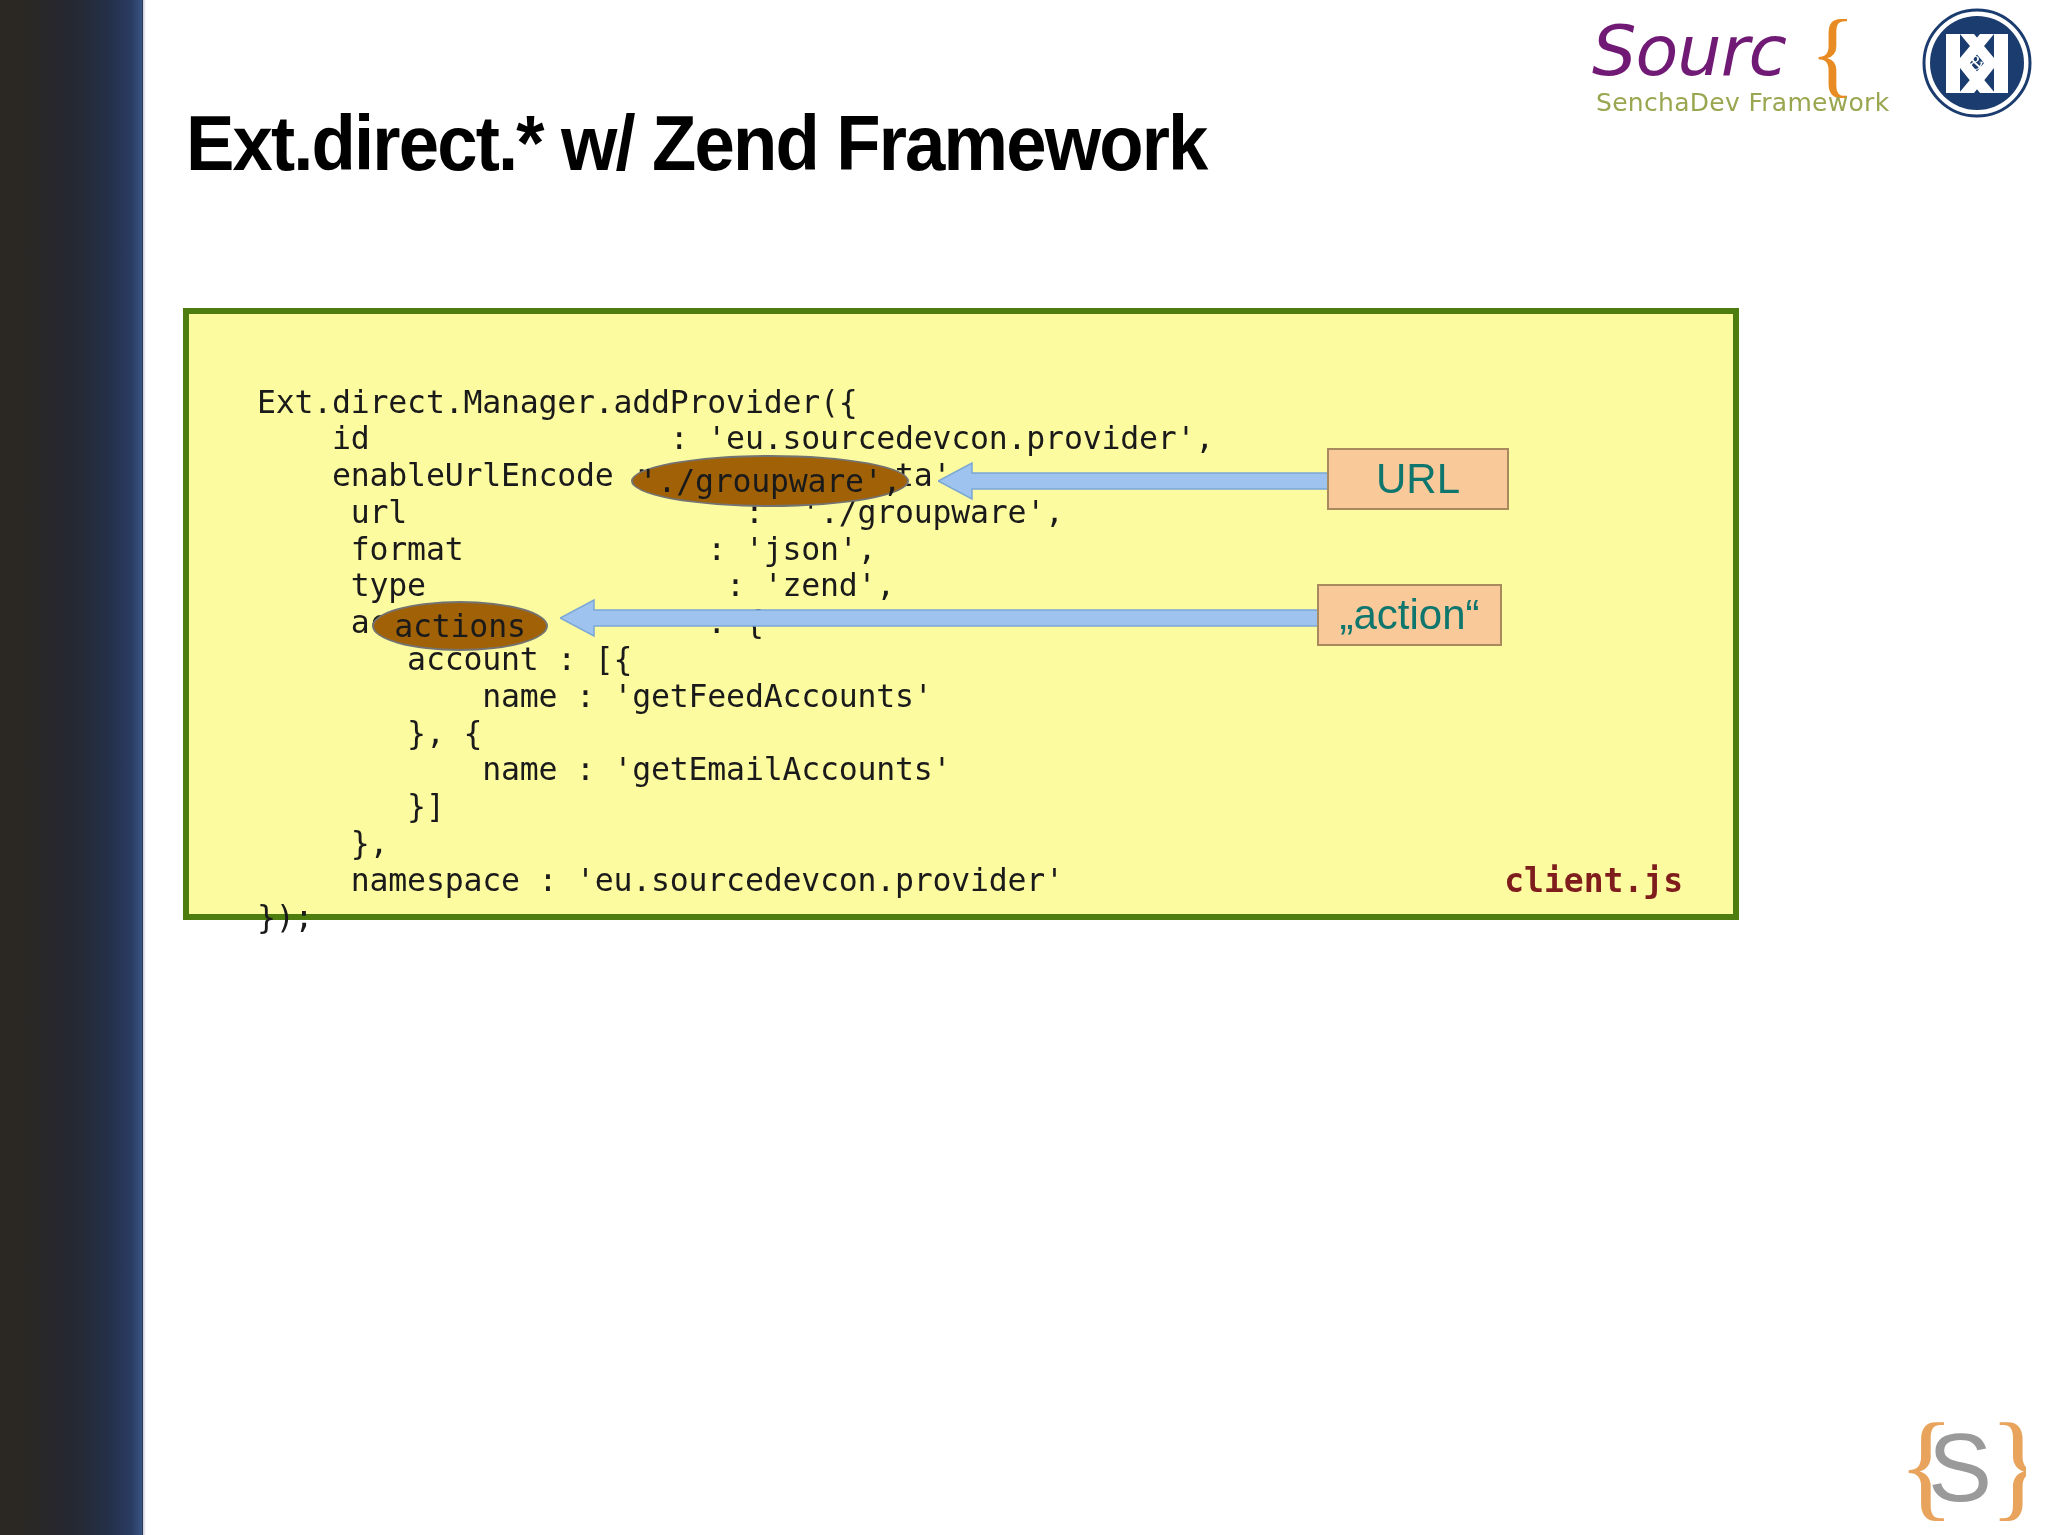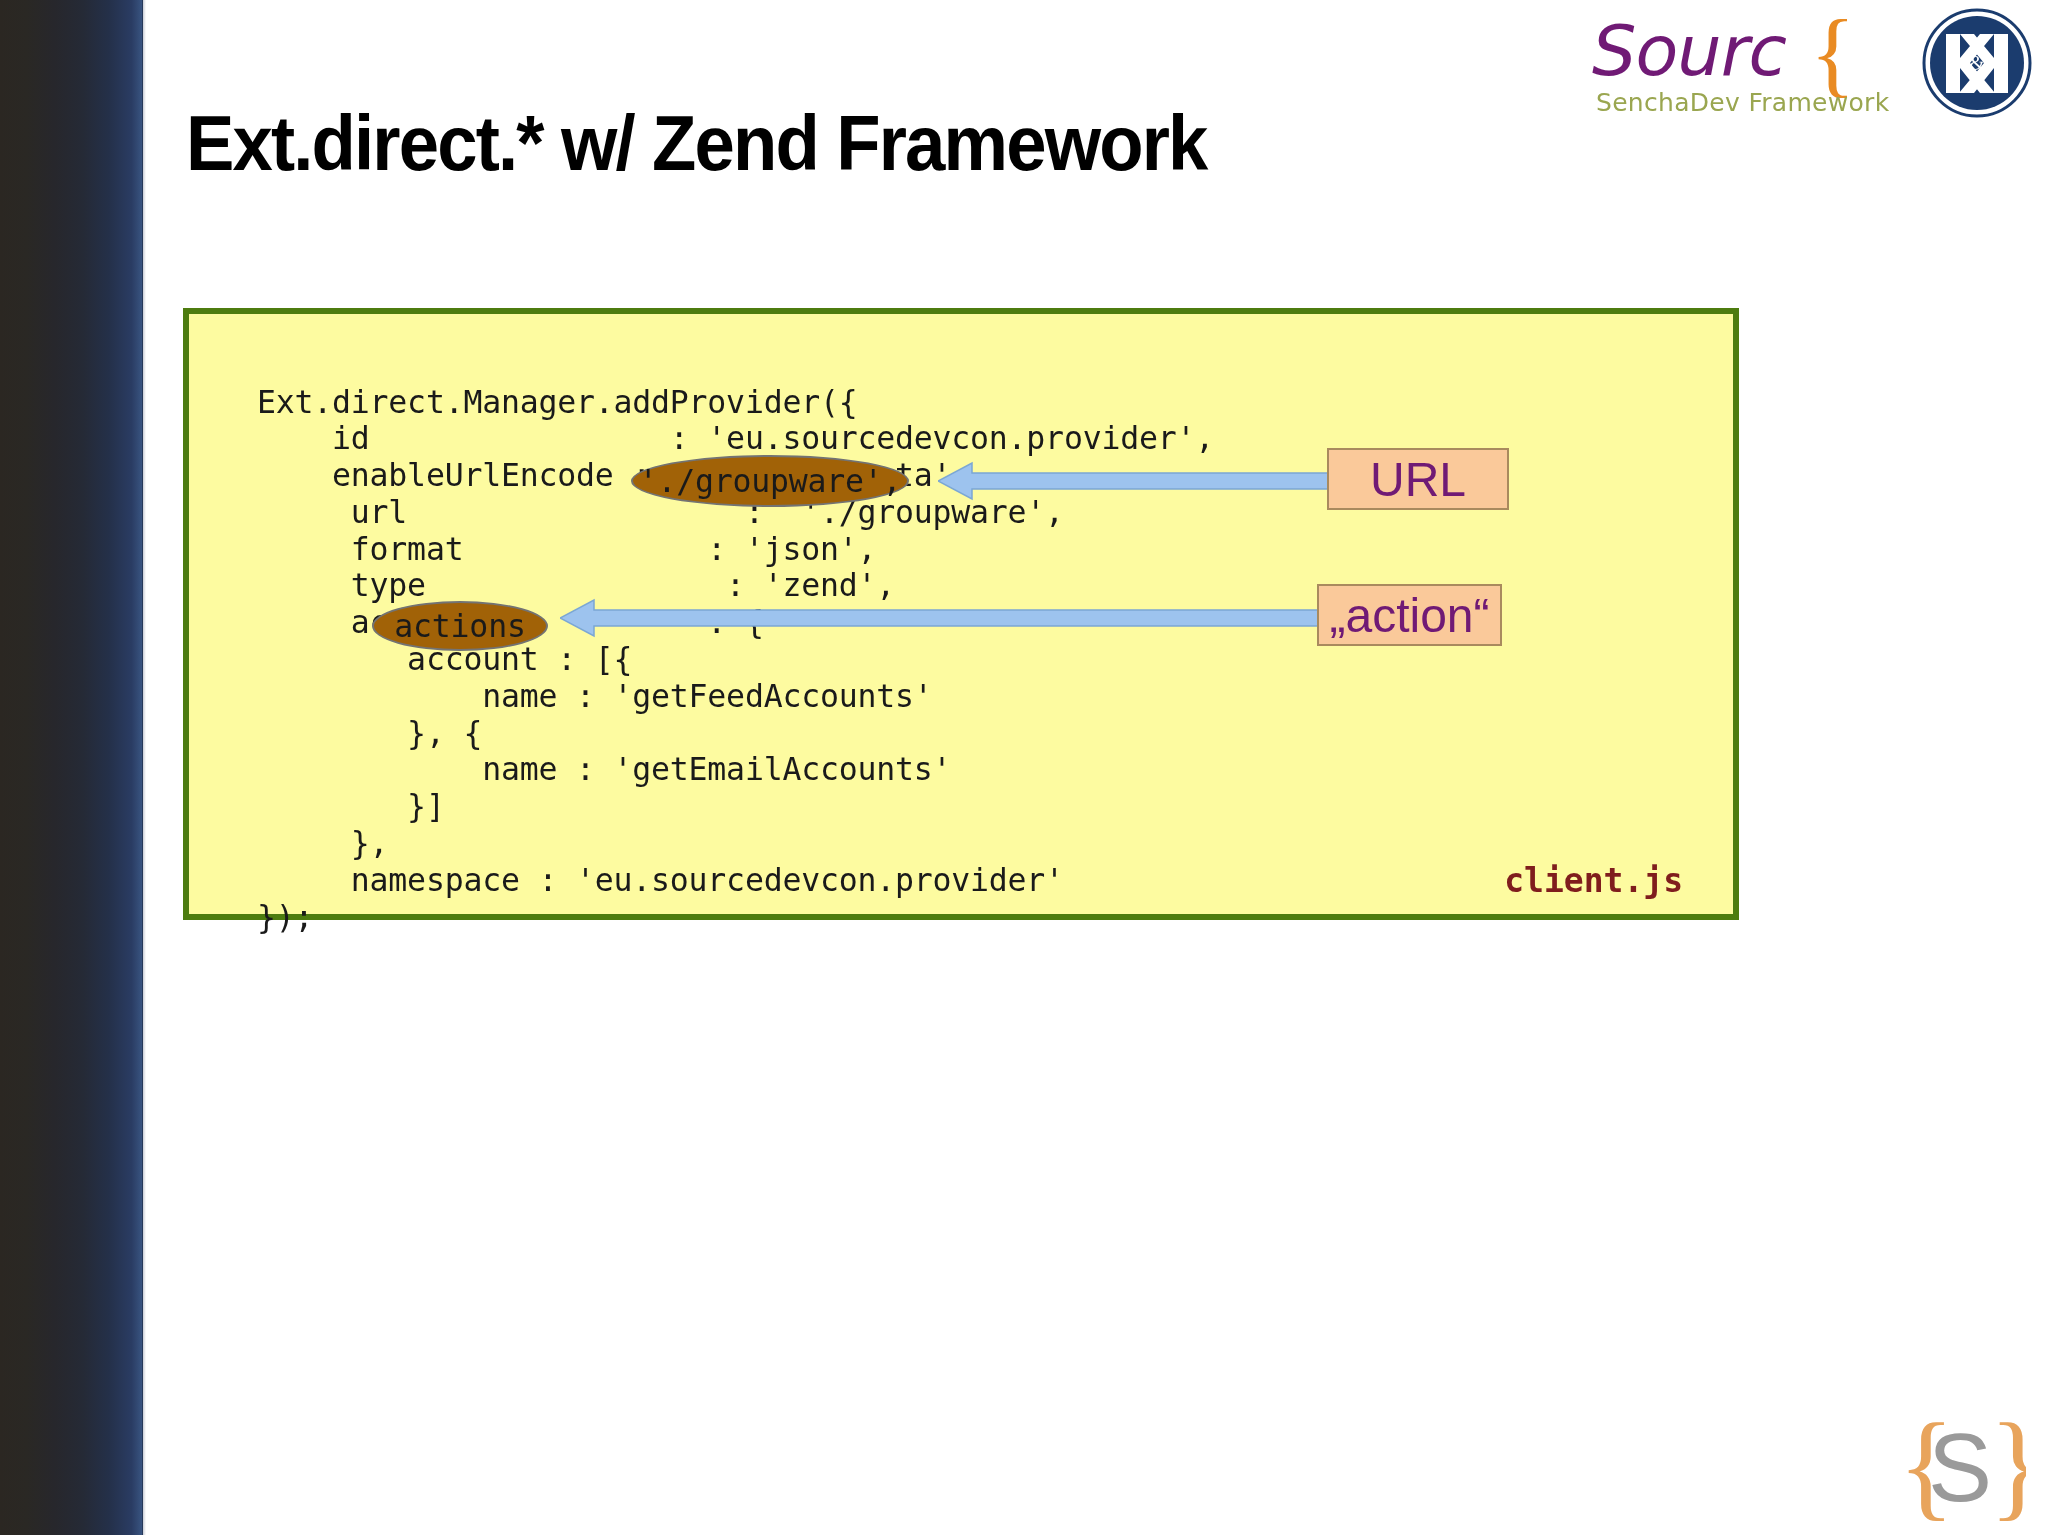--- a/index.html
+++ b/index.html
@@ -150,22 +150,22 @@
   
   .callout {
     position: absolute;
     background: #fac99a;
     border: 2px solid #a98a5e;
     box-sizing: border-box;
     display: flex;
     align-items: center;
     justify-content: center;
     font-family: "Liberation Sans", sans-serif;
-    font-size: 48px;
-    color: #701a75;
+    font-size: 42px;
+    color: #0f766e;
     z-index: 4;
   }
   #callout-url {
     left: 1327px; top: 448px;
     width: 182px; height: 62px;
   }
   #callout-action {
     left: 1317px; top: 584px;
     width: 185px; height: 62px;
   }

